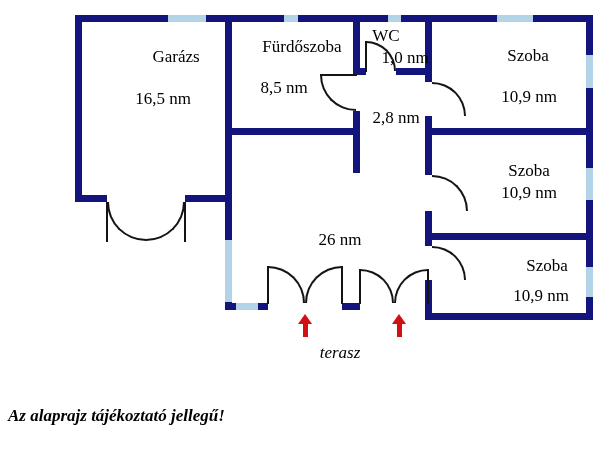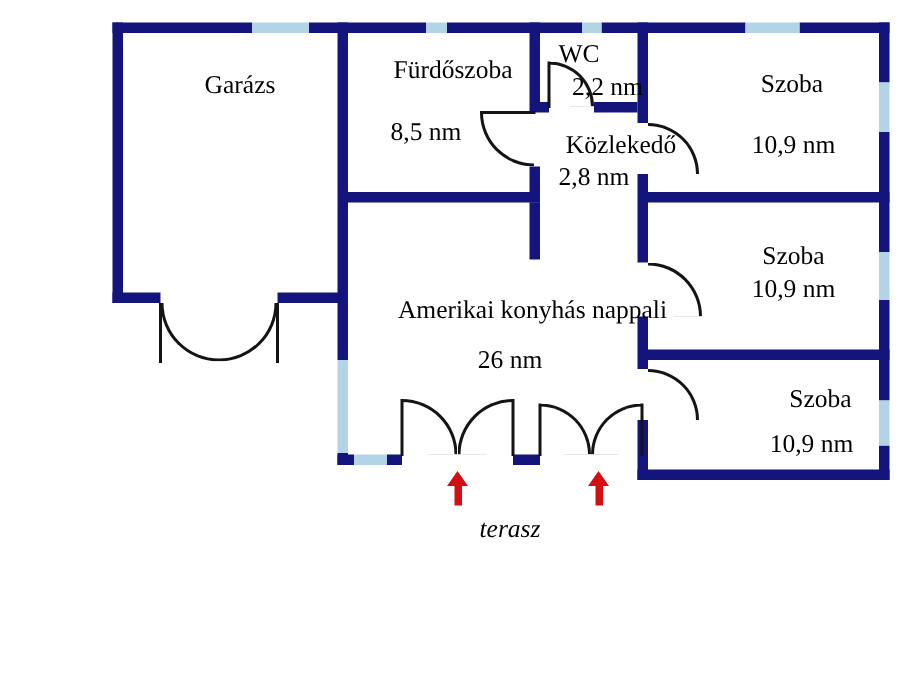--- a/index.html
+++ b/index.html
@@ -99,39 +99,39 @@
 
   <div class="arrow" style="left:298px;top:314px">
     <div class="head"></div>
     <div class="stem"></div>
   </div>
   <div class="arrow" style="left:392px;top:314px">
     <div class="head"></div>
     <div class="stem"></div>
   </div>
 
-  <div class="lbl" style="left:160px;top:57px">Garázs</div>
+  <div class="lbl" style="left:176px;top:57px">Garázs</div>
+  <div class="lbl" style="left:163px;top:99px">16,5 nm</div>
 
   <div class="lbl" style="left:302px;top:47px">Fürdőszoba</div>
   <div class="lbl" style="left:284px;top:88px">8,5 nm</div>
 
   <div class="lbl" style="left:386px;top:36px">WC</div>
-  <div class="lbl" style="left:405px;top:58px">2,2 nm</div>
+  <div class="lbl" style="left:405px;top:58px">1,0 nm</div>
 
-  <div class="lbl" style="left:414px;top:97px">Közlekedő</div>
   <div class="lbl" style="left:396px;top:118px">2,8 nm</div>
 
   <div class="lbl" style="left:528px;top:56px">Szoba</div>
   <div class="lbl" style="left:529px;top:97px">10,9 nm</div>
 
   <div class="lbl" style="left:529px;top:171px">Szoba</div>
   <div class="lbl" style="left:529px;top:193px">10,9 nm</div>
 
   <div class="lbl" style="left:547px;top:266px">Szoba</div>
   <div class="lbl" style="left:541px;top:296px">10,9 nm</div>
 
-  <div class="lbl" style="left:355px;top:207px">Amerikai konyhás nappali</div>
   <div class="lbl" style="left:340px;top:240px">26 nm</div>
 
   <div class="lbl it" style="left:340px;top:353px">terasz</div>
 
+  <div class="disclaimer">Az alaprajz tájékoztató jellegű!</div>
 
 </div>
 
 </body></html>

